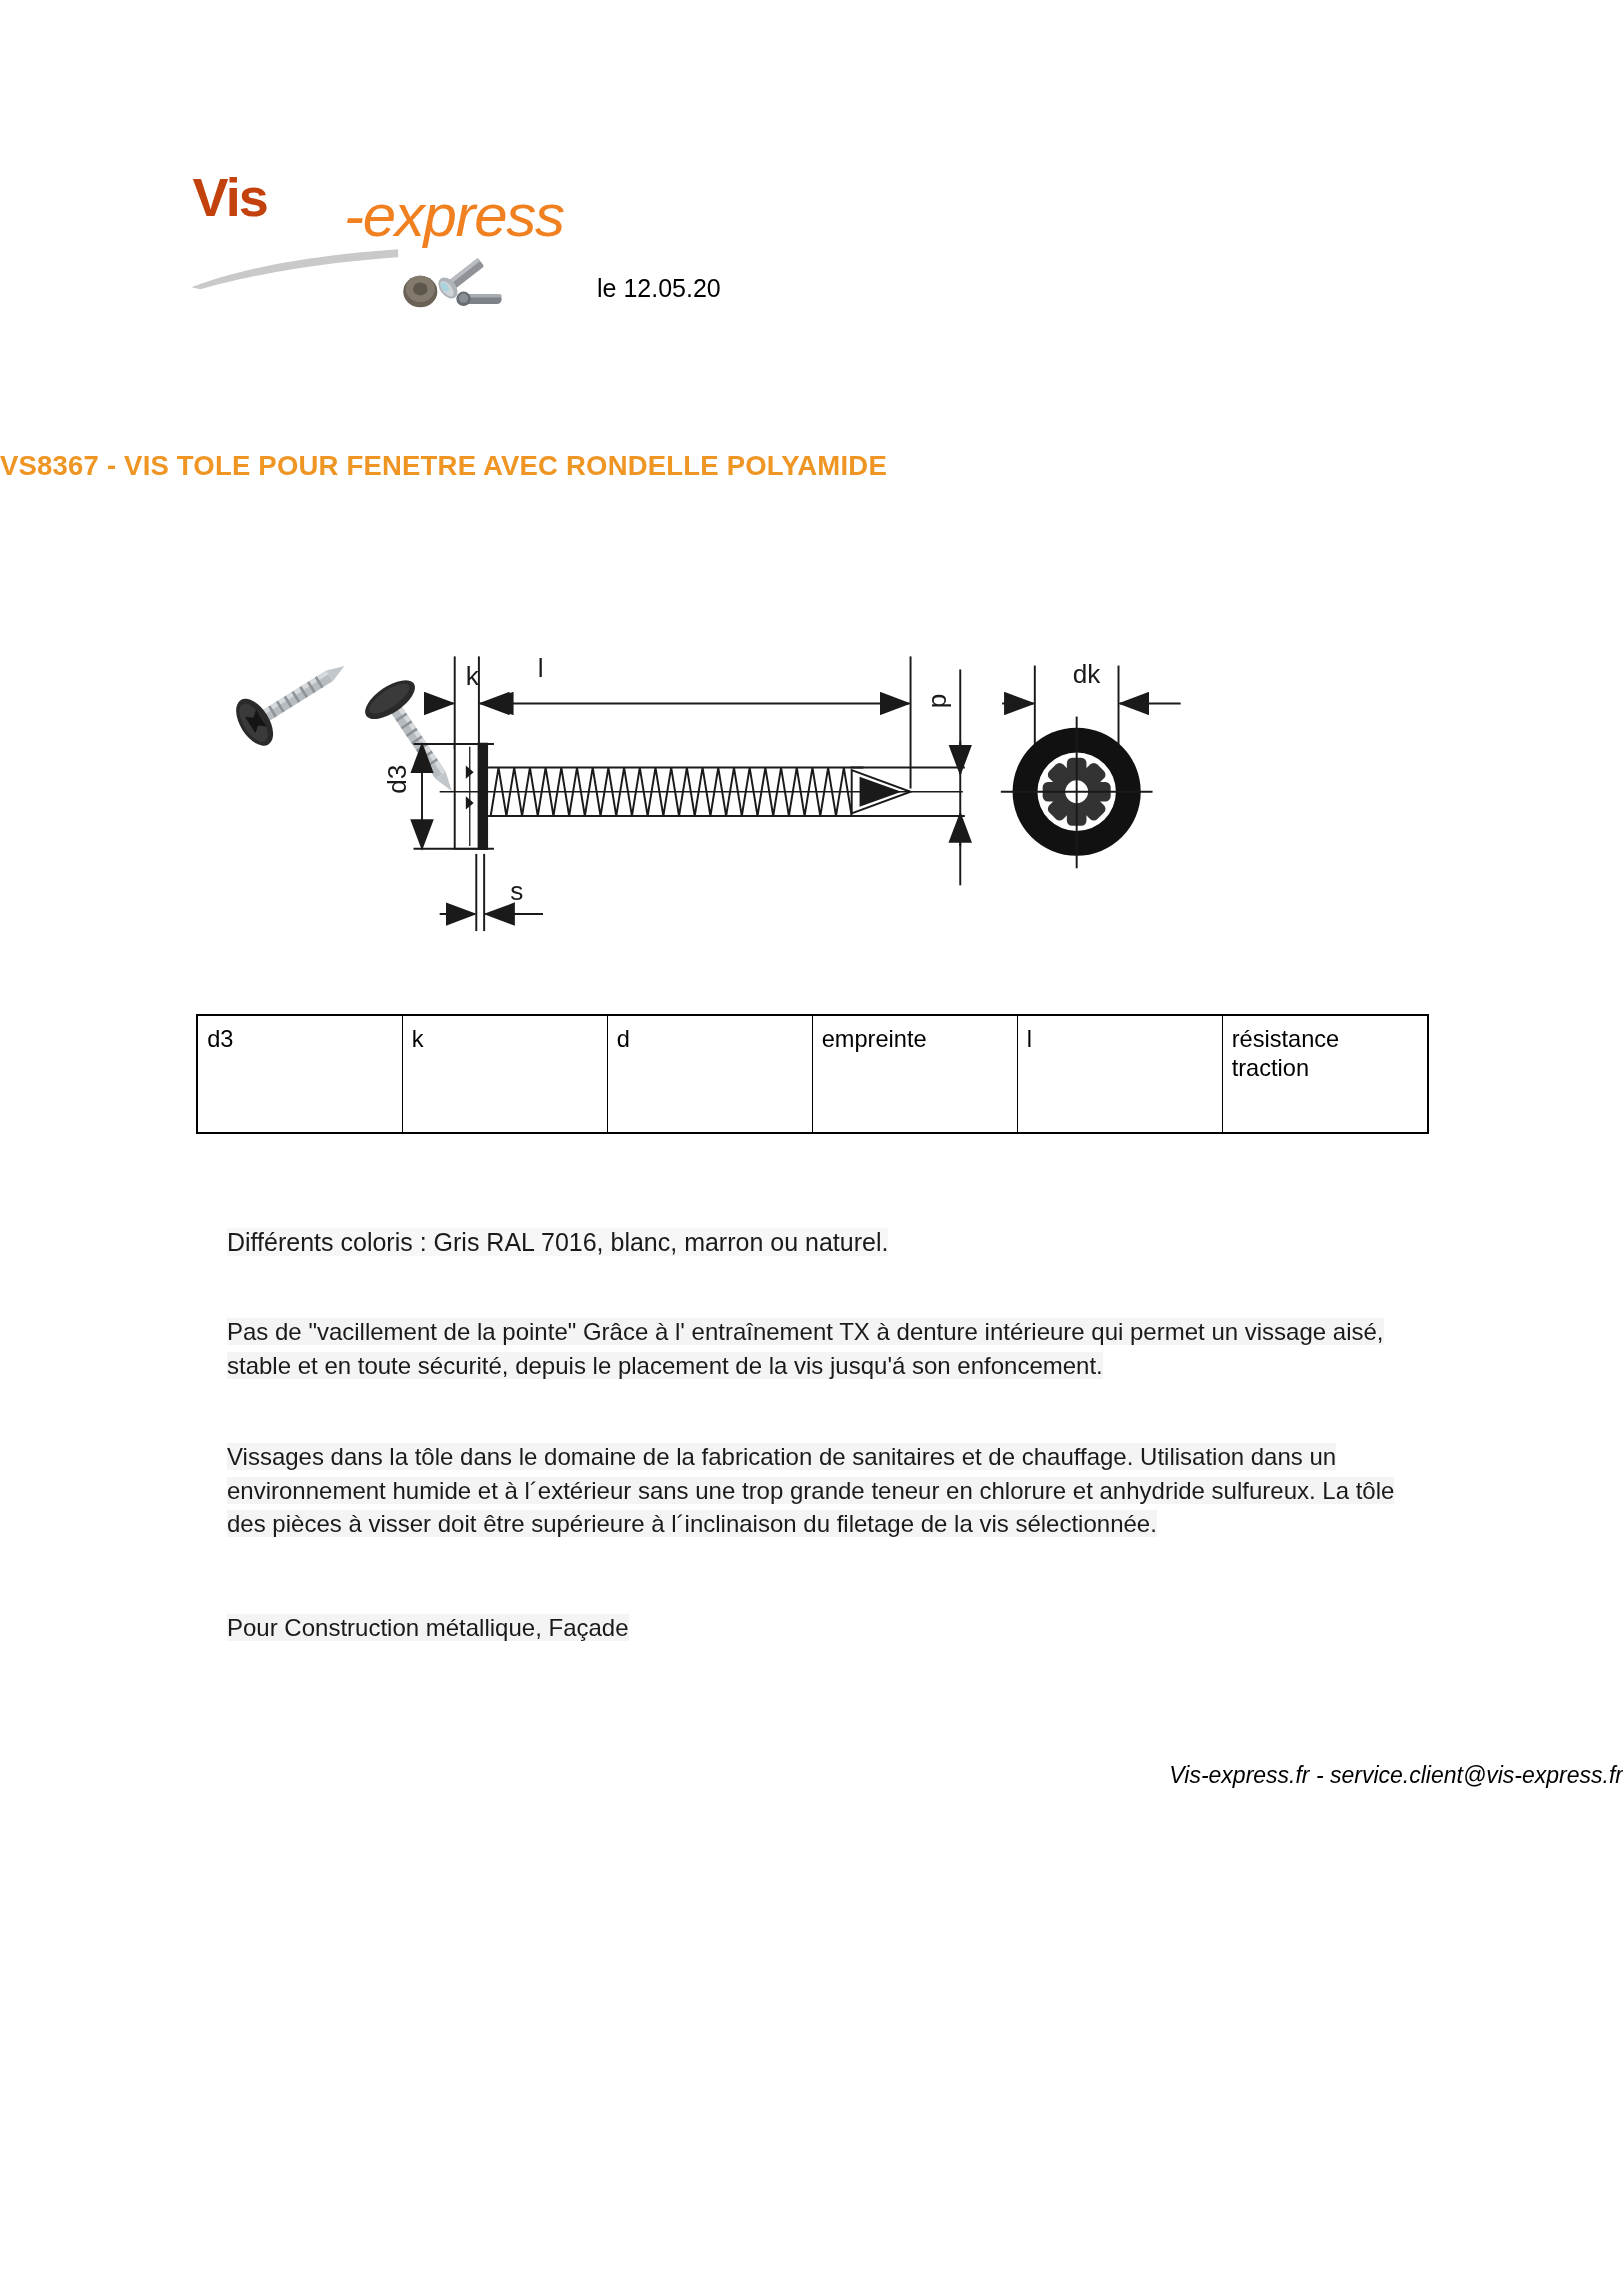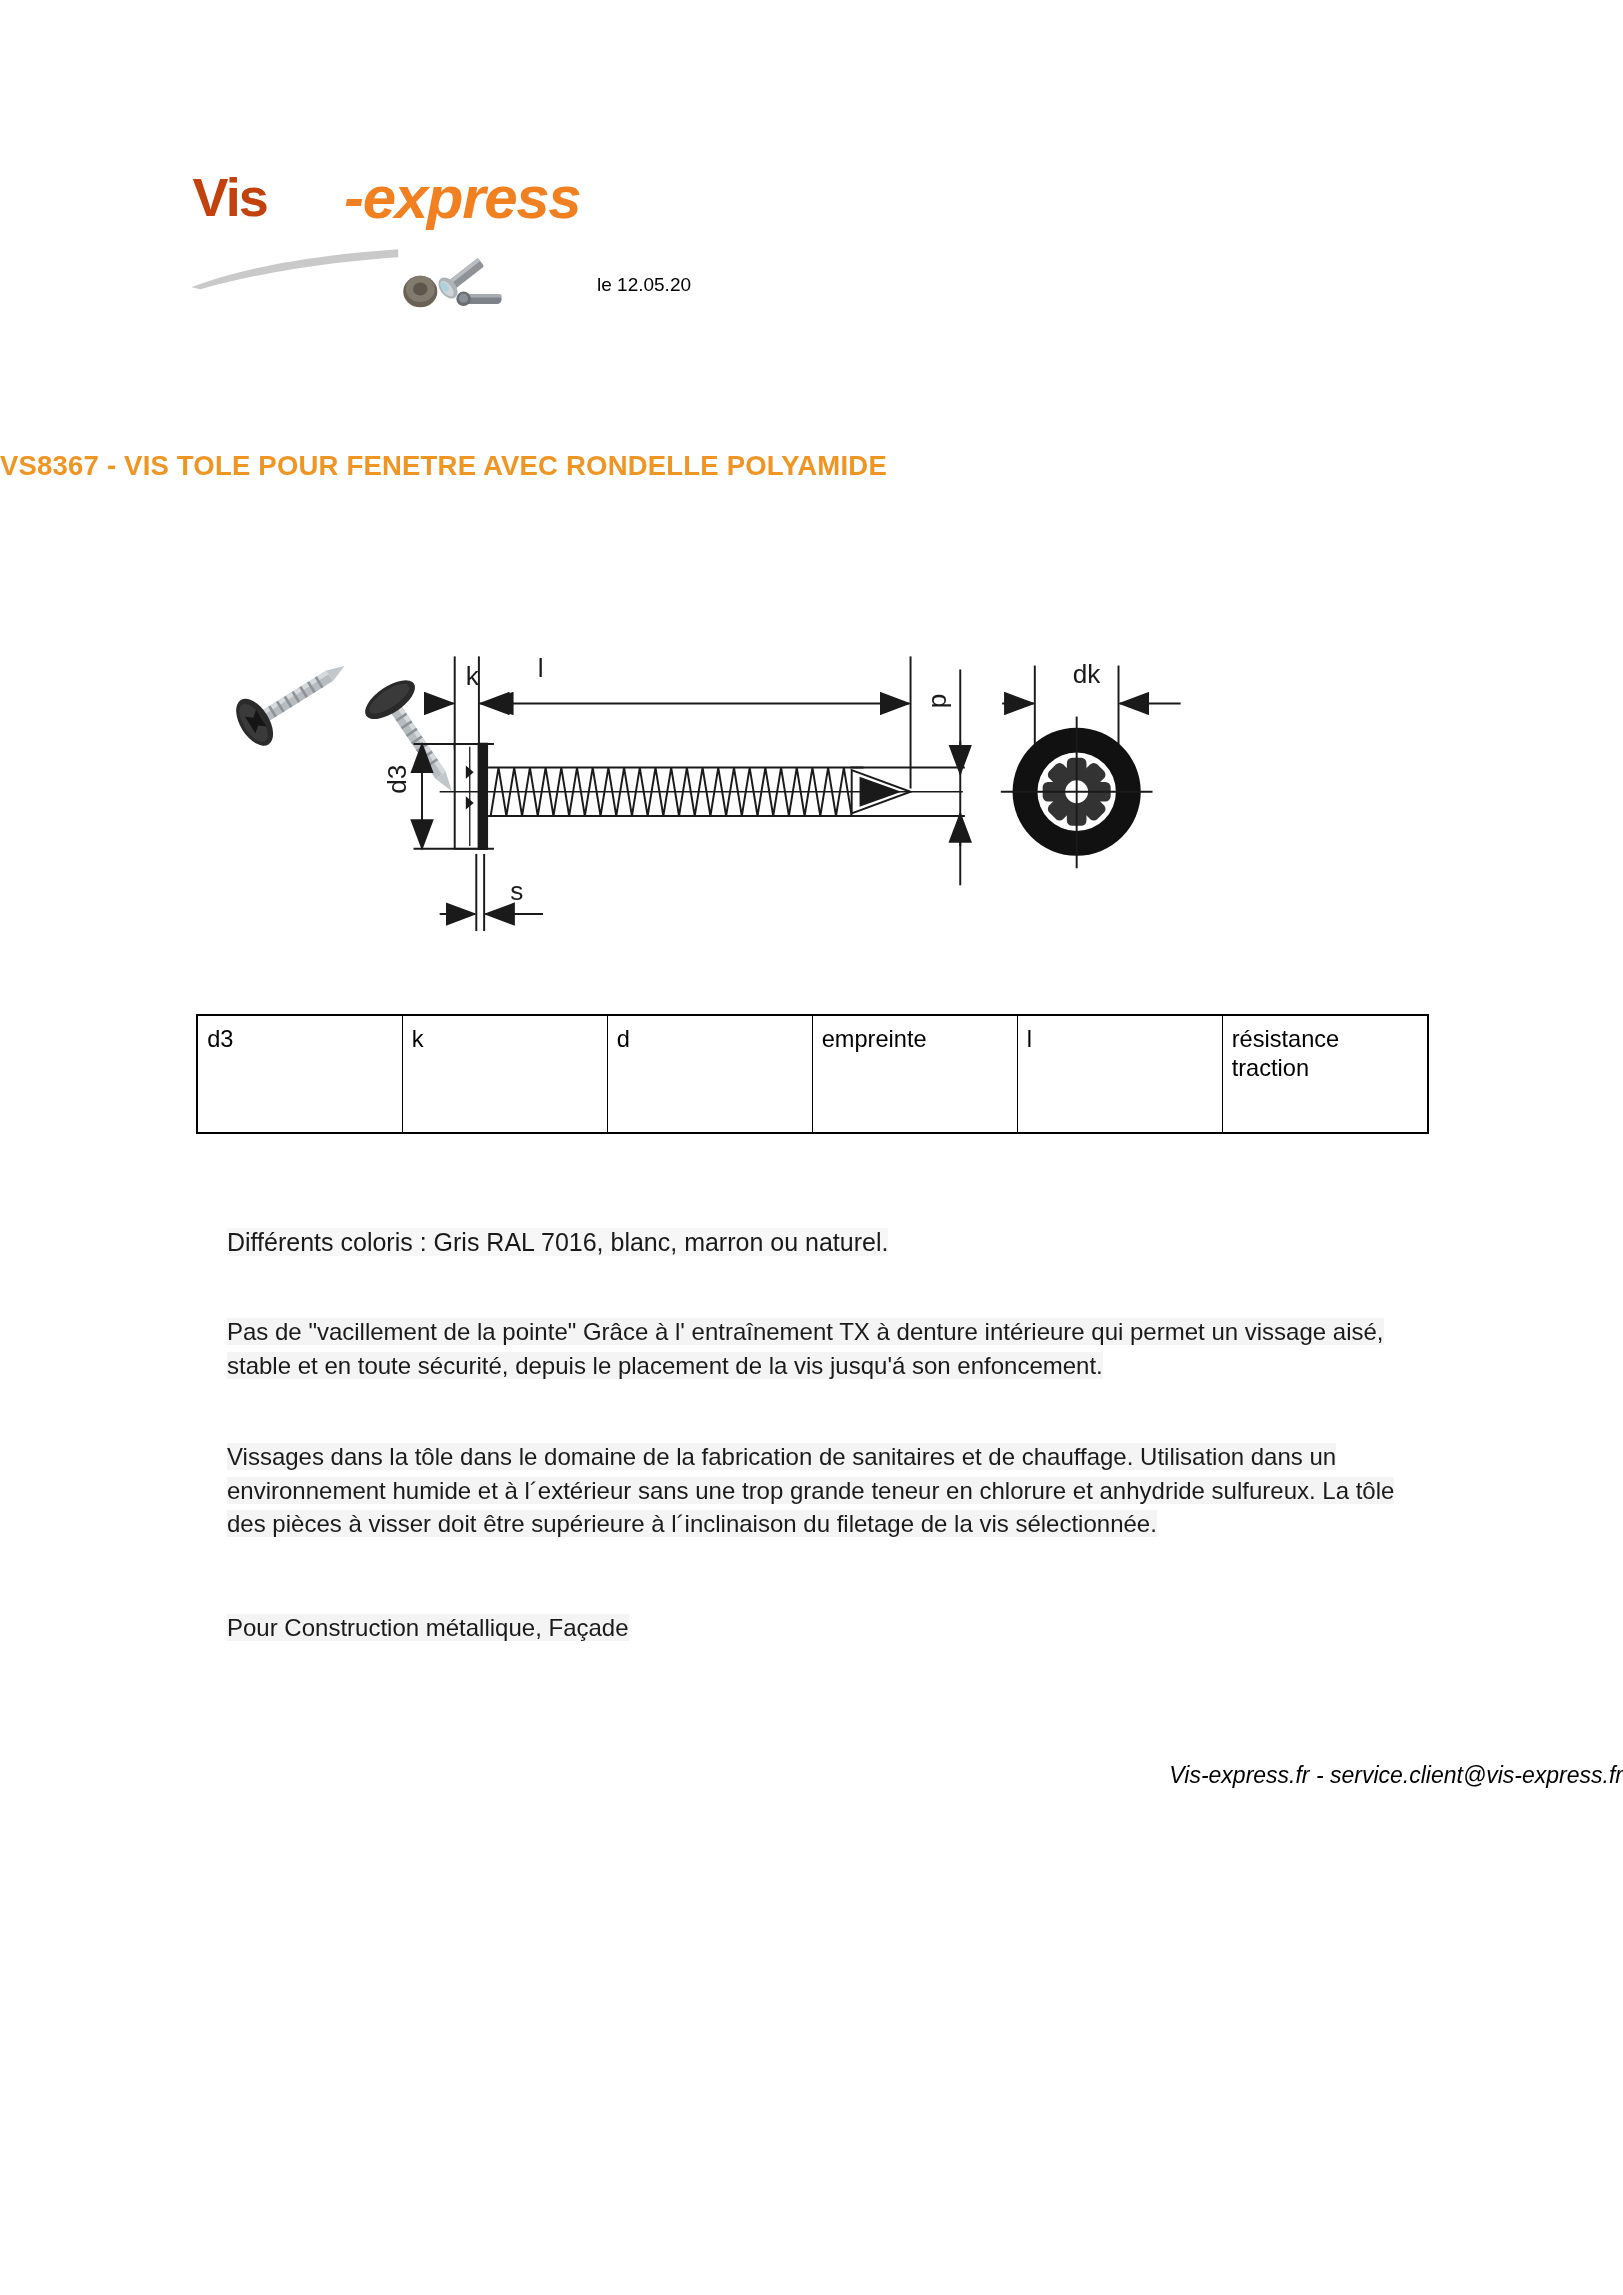--- a/index.html
+++ b/index.html
@@ -38,24 +38,24 @@
     font-family: "Liberation Sans", sans-serif;
     font-size: 54px;
     font-weight: bold;
     letter-spacing: -2px;
     color: #c2410c;
     line-height: 1;
   }
   #logo-express {
     position: absolute;
     left: 154px;
-    top: 1px;
+    top: 19px;
     font-family: "Liberation Sans", sans-serif;
     font-size: 60px;
-    font-weight: bold;
+    font-weight: normal;
     font-style: italic;
     letter-spacing: -1.3px;
     color: #F08020;
     line-height: 1;
   }
   
   #logo-swoosh {
     position: absolute;
     left: 0px;
     top: 77px;
@@ -73,21 +73,21 @@
     top: 76px;
     width: 118px;
     height: 69px;
   }
   #logo-screws svg { display: block; }
 
   #doc-date {
     position: absolute;
     left: 407px;
     top: 107px;
-    font-size: 19px;
+    font-size: 25px;
     color: #000;
     white-space: nowrap;
   }
 
   
   #doc-title {
     position: absolute;
     left: 0;
     top: 450px;
     width: 1623px;

